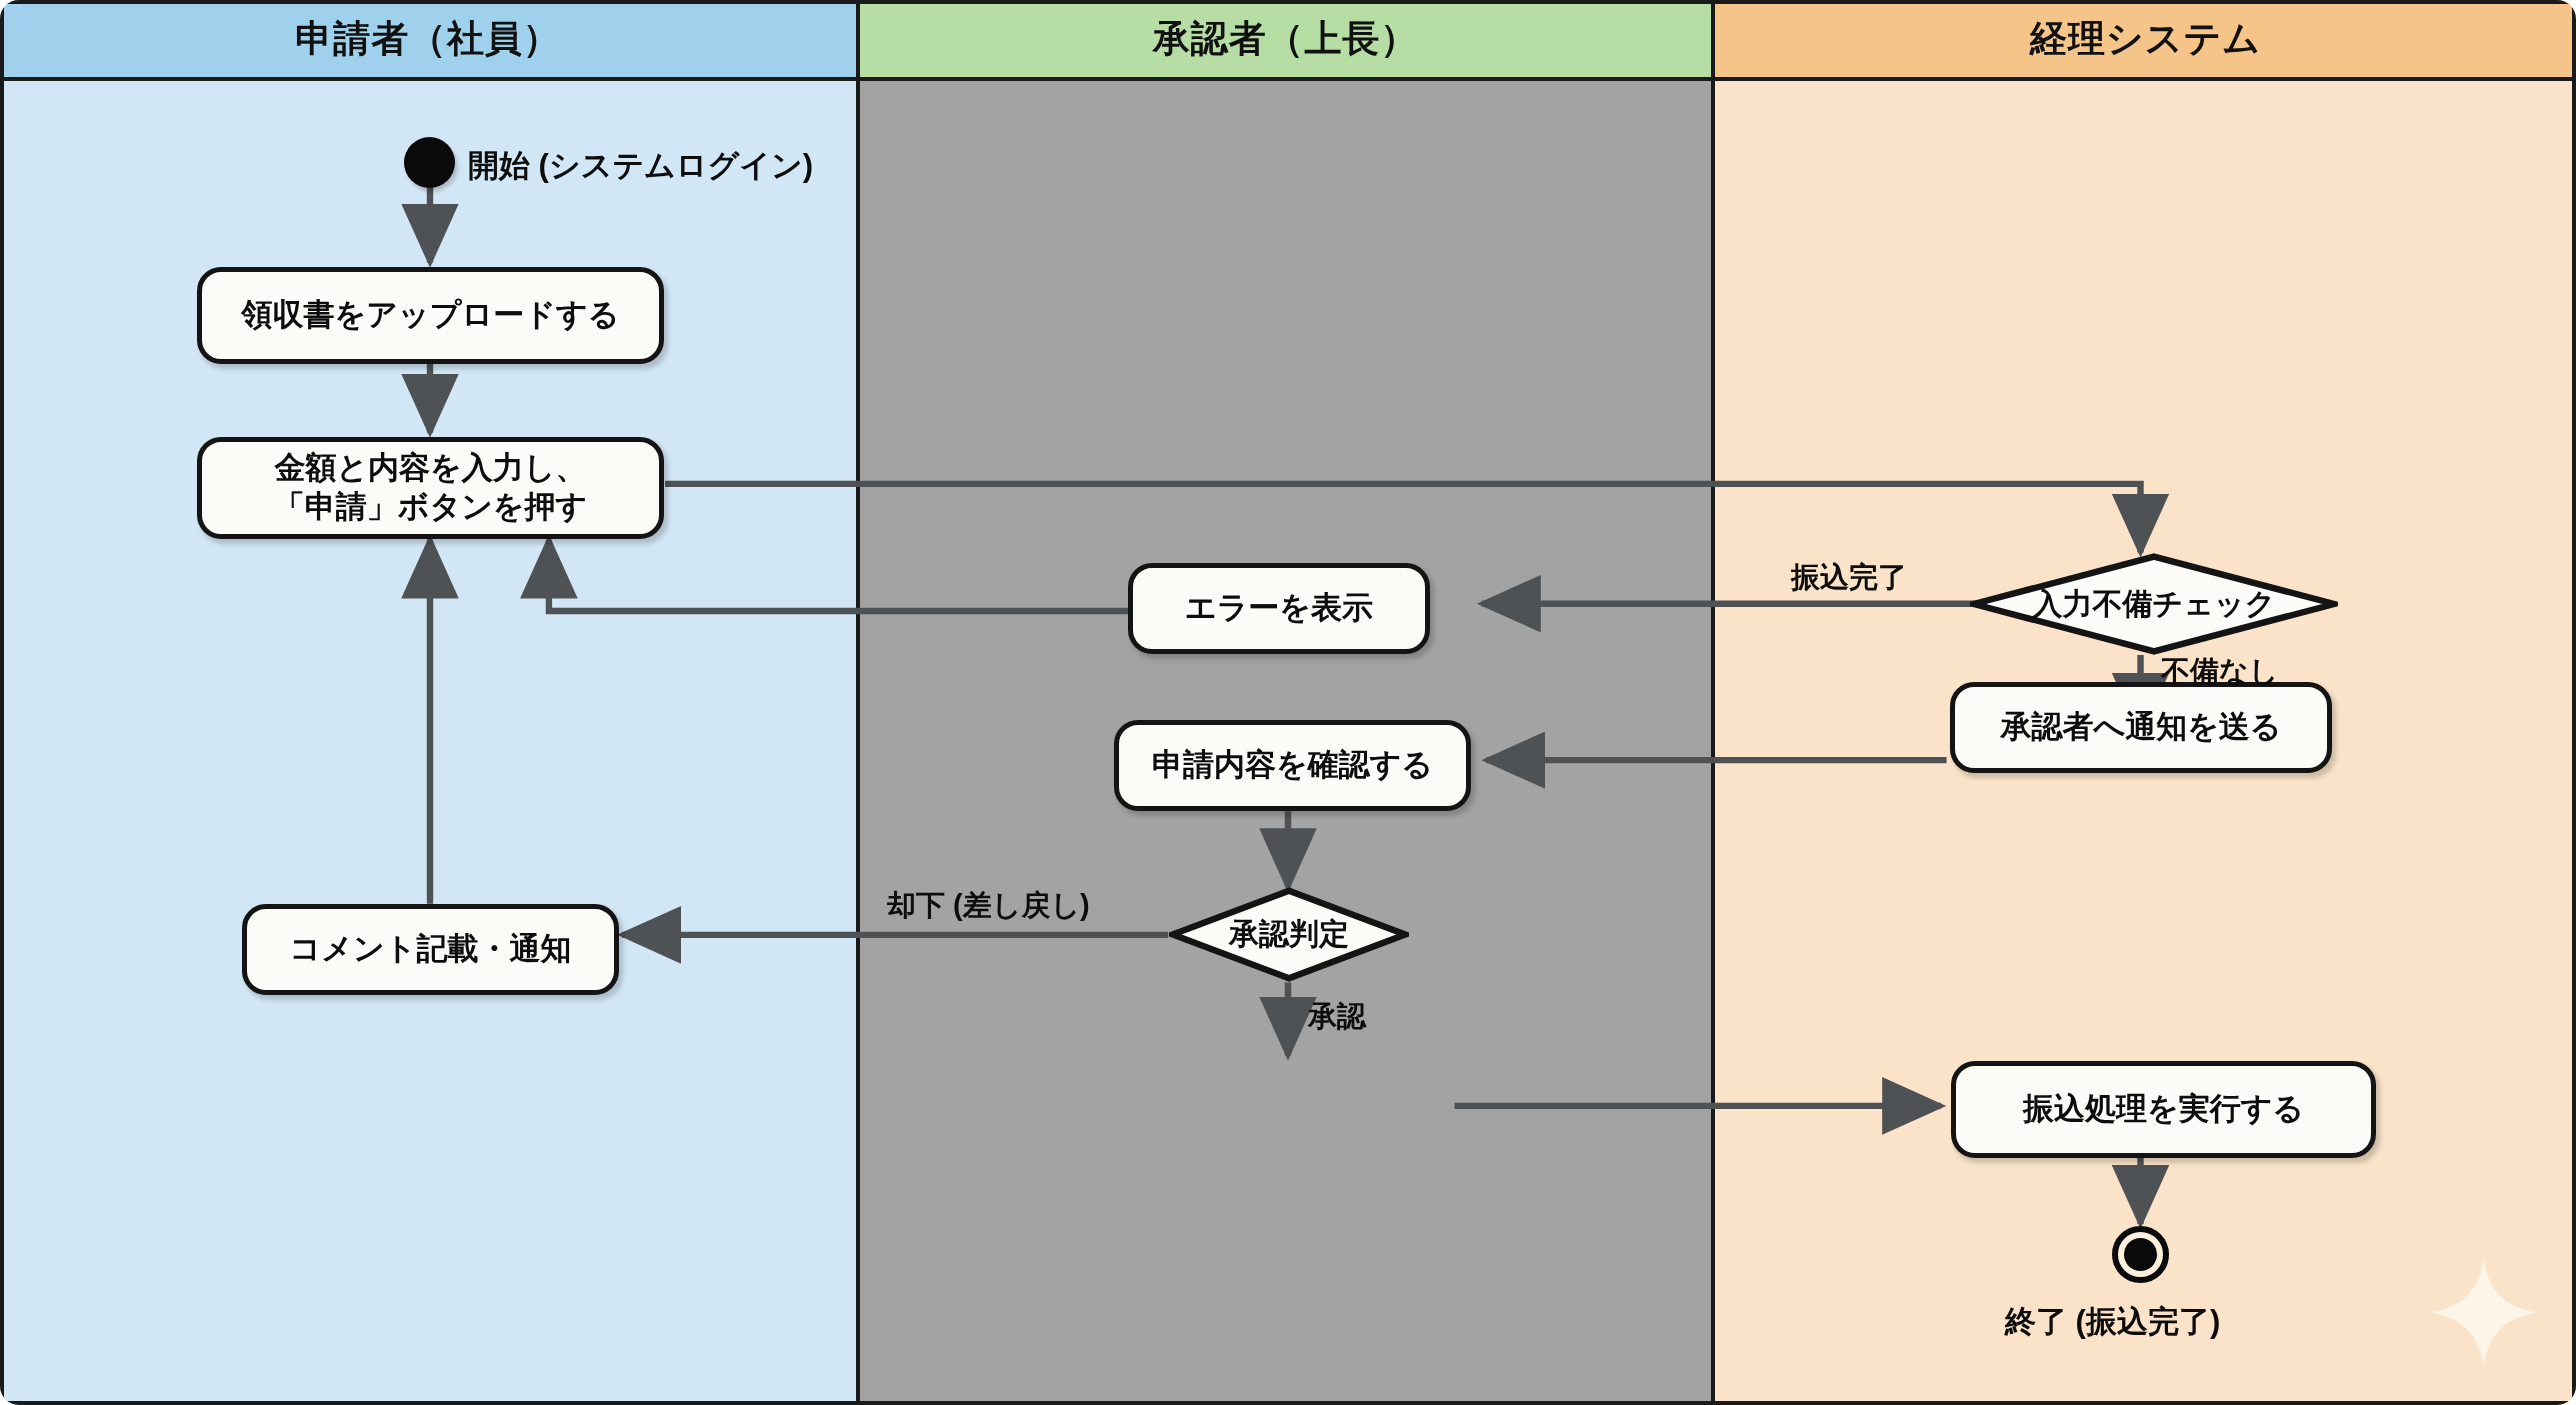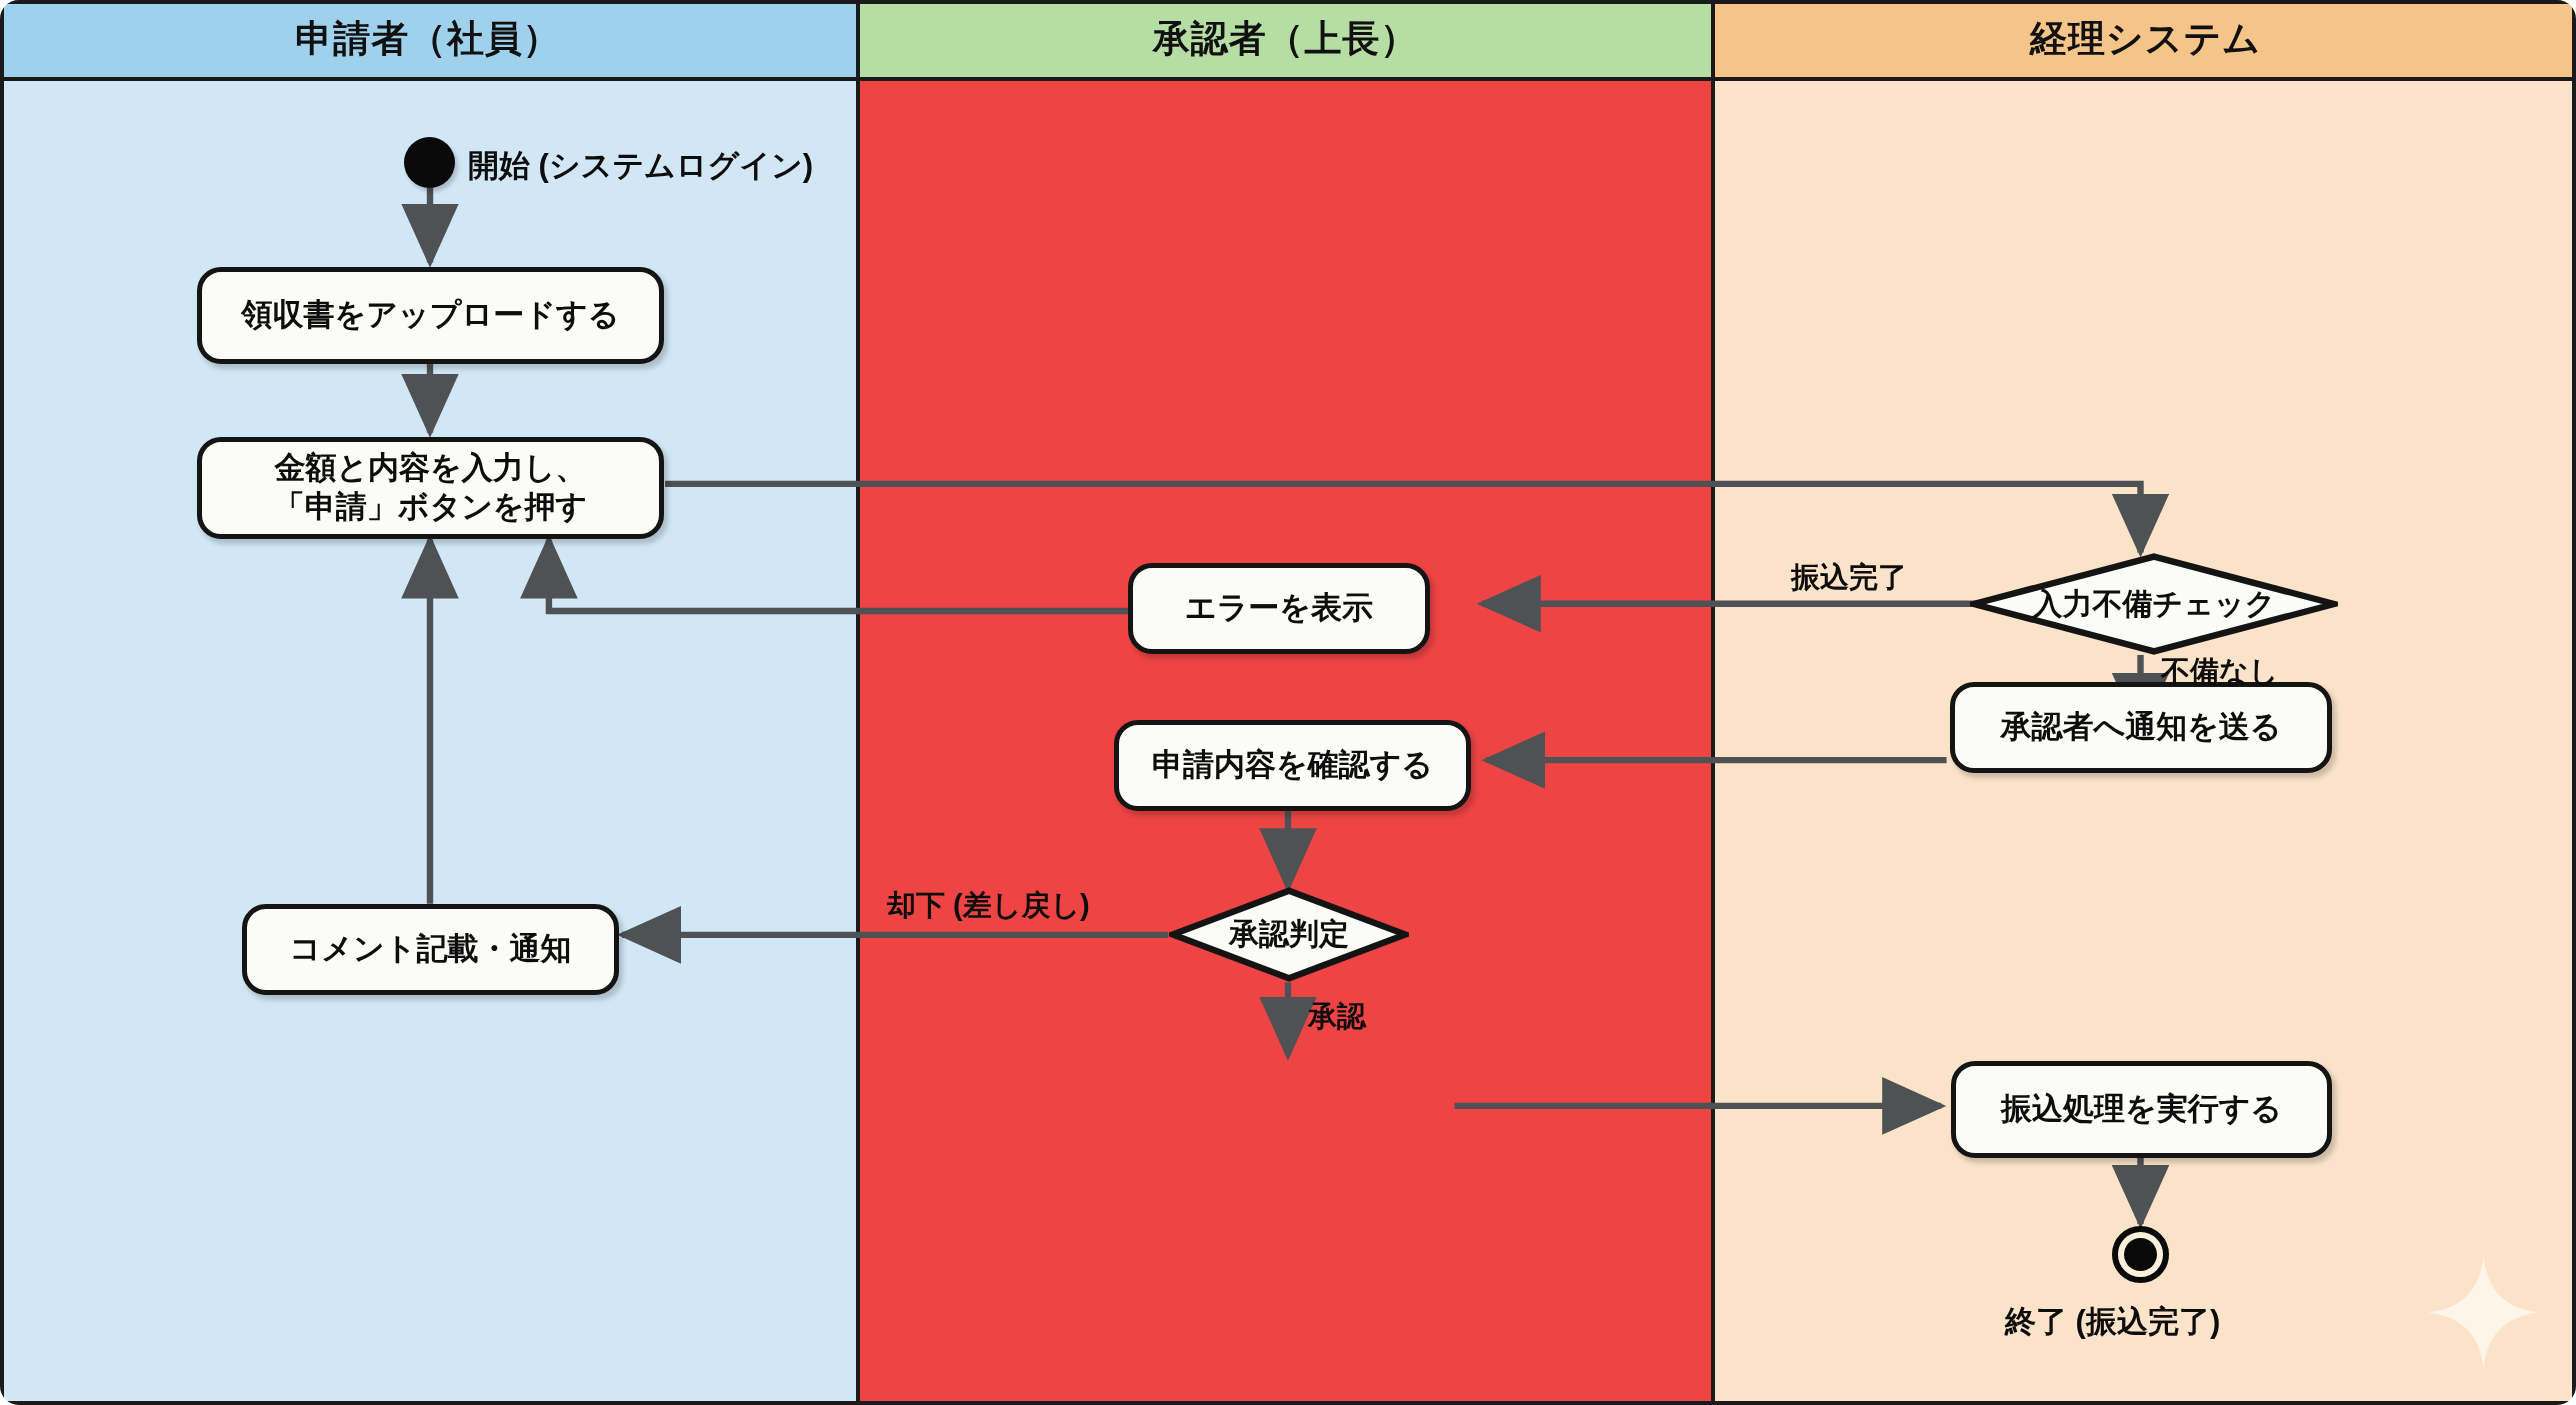--- a/index.html
+++ b/index.html
@@ -174,21 +174,21 @@
 <body>
 
 <div id="canvas">
 
   <div class="lane" style="left:0px; width:860px; background:#d2e7f5;">
     <div class="lane-header" style="background:#9fd0ec;">
       <span class="lane-header-label">申請者（社員）</span>
     </div>
   </div>
 
-  <div class="lane" style="left:860px; width:855px; background:#ef4444;text-align:center;">
+  <div class="lane" style="left:860px; width:855px; background:#a3a3a3;text-align:center;">
     <div class="lane-header" style="background:#b6dda4;">
       <span class="lane-header-label">承認者（上長）</span>
     </div>
   </div>
 
   <div class="lane last" style="left:1715px; width:861px; background:#fae3c8;">
     <div class="lane-header" style="background:#f4c489;text-align:right;">
       <span class="lane-header-label">経理システム</span>
     </div>
   </div>
@@ -265,21 +265,21 @@
     <svg class="diamond-shape" viewBox="0 0 402 112" preserveAspectRatio="none">
       <polygon points="201,4 398,56 201,108 4,56" fill="#fbfbf7" stroke="#141414" stroke-width="7"></polygon>
     </svg>
     <div class="diamond-label">入力不備チェック</div>
   </div>
 
   <div class="node proc" style="left:1950px; top:682px; width:382px; height:91px;">
     <span class="proc-label">承認者へ通知を送る</span>
   </div>
 
-  <div class="node proc" style="left:1951px; top:1061px; width:381px; height:97px;">
+  <div class="node proc" style="left:1951px; top:1061px; width:425px; height:97px;">
     <span class="proc-label">振込処理を実行する</span>
   </div>
 
   <div class="end-ring" style="left:2112px; top:1226px;"></div>
   <div class="end-label" style="left:2005px; top:1301px;">終了 (振込完了)</div>
 
   <div class="edge-label" style="left:1791px; top:558px;">振込完了</div>
   <div class="edge-label" style="left:2161px; top:652px;">不備なし</div>
   <div class="edge-label" style="left:887px; top:886px;">却下 (差し戻し)</div>
   <div class="edge-label" style="left:1308px; top:997px;">承認</div>

